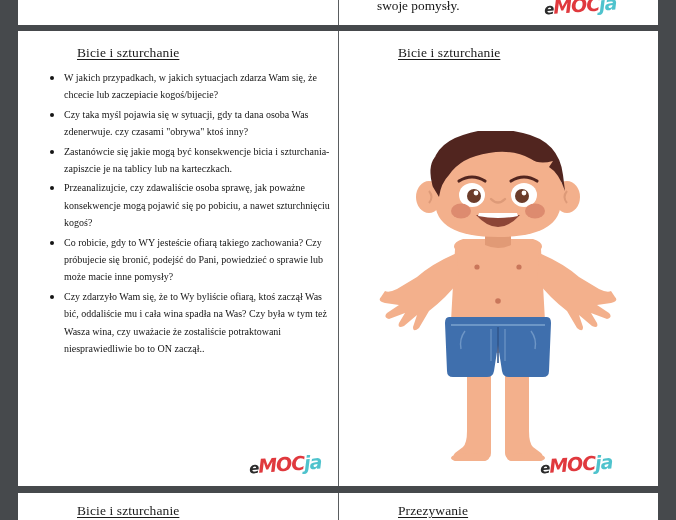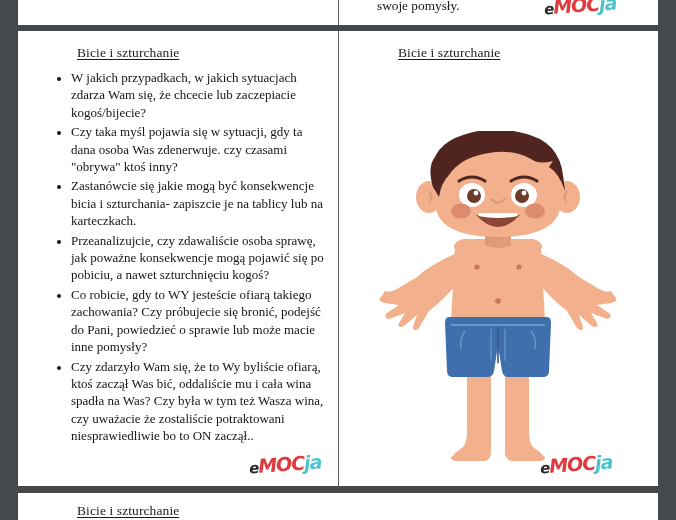--- a/index.html
+++ b/index.html
@@ -33,22 +33,22 @@
     white-space:nowrap;
     margin-left:37px;
   }
 
   ul.bullets{
     position:absolute;left:28px;top:38px;width:266px;
     margin:0;padding:0 0 0 18px;
     list-style:disc;
   }
   ul.bullets li{
-    font-size:13px;line-height:17.4px;color:#151515;
-    margin:0 0 2px 7px;
+    font-size:10px;line-height:17.4px;color:#151515;
+    margin:0 0 2px 0;
     text-align:left;
   }
   ul.bullets li::marker{font-size:12px;}
 
   
   .logo{
     position:absolute;
     font-family:"DejaVu Sans", sans-serif;
     font-style:italic;font-weight:700;
     white-space:nowrap;line-height:1;
@@ -181,15 +181,18 @@
       </div>
     </div>
   </div>
 
   <div class="band" style="top:486px;height:7px;"></div>
 
   <div class="row" style="top:493px;height:27px;">
     <div class="page left-page" style="height:27px;">
       <div class="heading" style="top:10px;">Bicie i szturchanie</div>
     </div>
+    <div class="page right-page" style="height:27px;">
+      <div class="heading" style="top:10px;">Przezywanie</div>
+    </div>
   </div>
 
 </div>
 
 </body></html>

